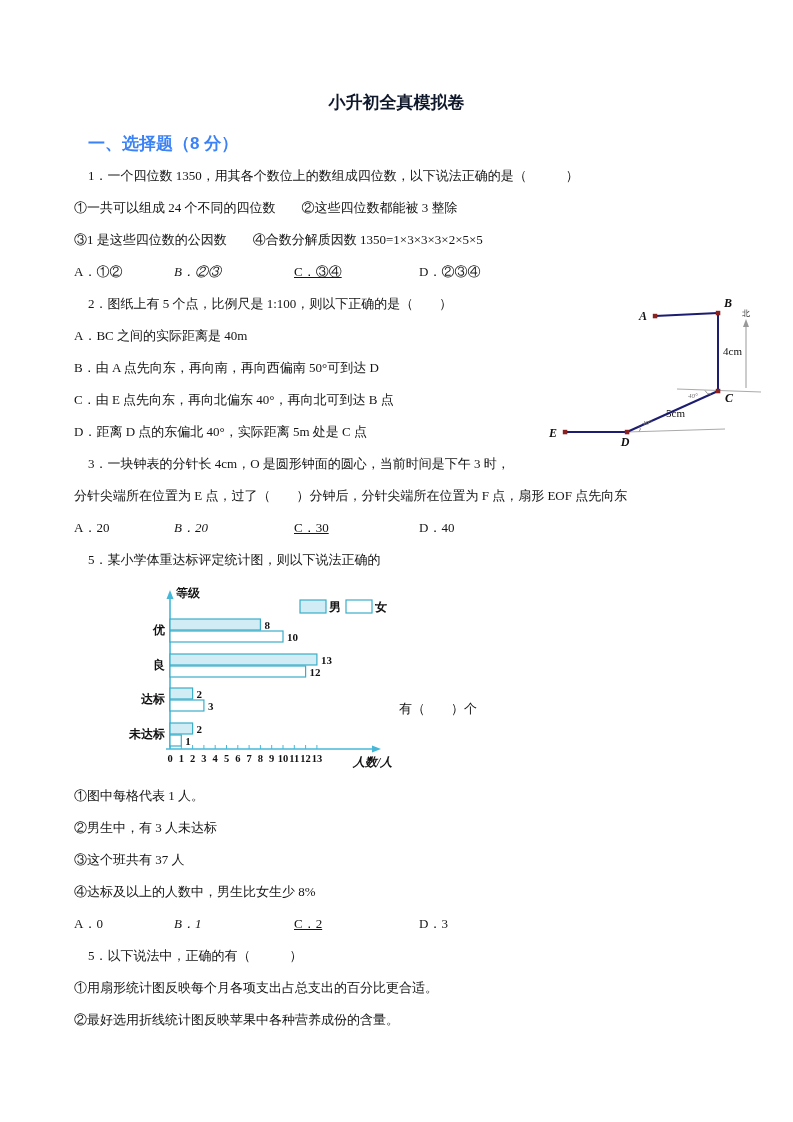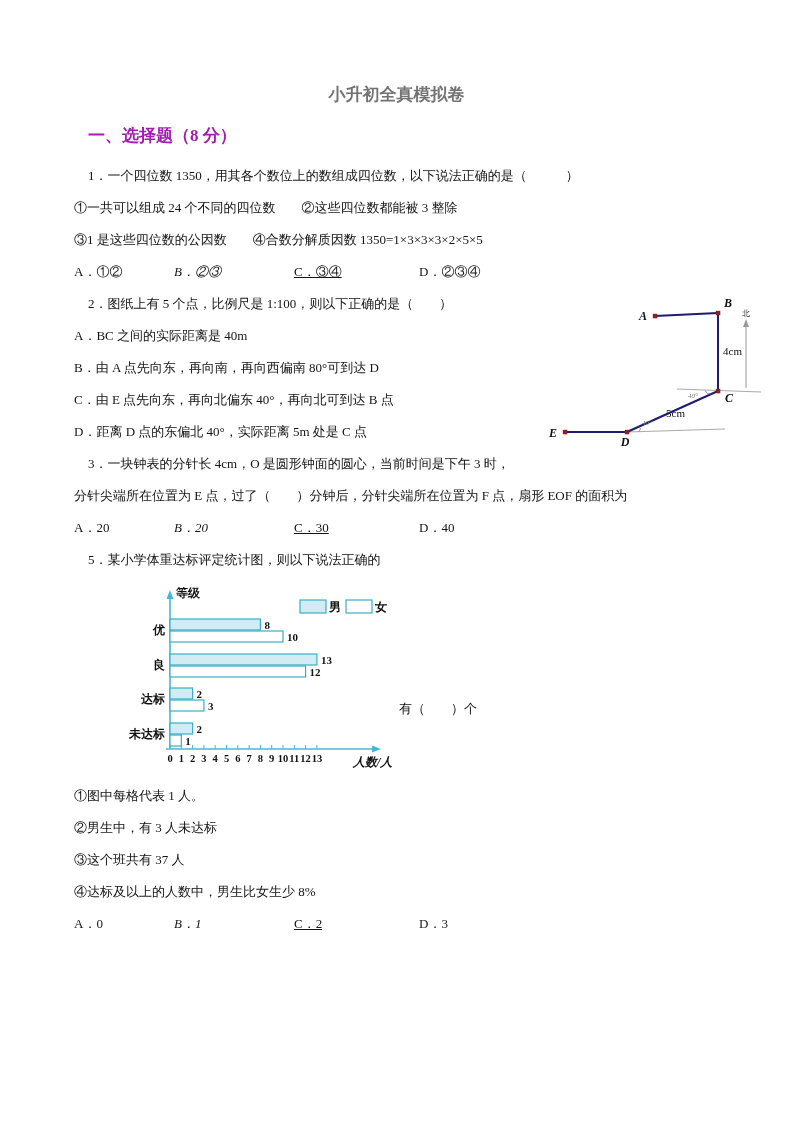--- a/index.html
+++ b/index.html
@@ -2,28 +2,28 @@
 <html><head>
 <meta charset="utf-8">
 <style>
   html,body{margin:0;padding:0;background:#fff;}
   .page{
     position:relative;width:793px;height:1122px;background:#ffffff;
     font-family:"Liberation Serif","DejaVu Serif",serif;
     font-size:13px;color:#141414;overflow:hidden;
   }
   .title{
-    margin:0;padding-top:84px;text-align:center;
+    margin:8px;padding-top:84px;text-align:center;
     font-family:"Liberation Sans","DejaVu Sans",sans-serif;
-    font-size:17px;font-weight:bold;line-height:22px;color:#737373;
+    font-size:17px;font-weight:bold;line-height:22px;color:#0f172a;
   }
   .heading{
-    margin:18px 0 12px 88px;
-    font-family:Liberation Serif, serif;
-    font-size:17px;font-weight:bold;line-height:24px;color:#a21caf;
+    margin:18px 0 4px 88px;
+    font-family:Liberation Sans, sans-serif;
+    font-size:17px;font-weight:bold;line-height:24px;color:#3b82f6;
   }
   p.line{margin:0 0 0 88px;line-height:32px;}
   p.sub{margin-left:74px;}
   .q1{margin-top:6px;}
   .opts span{display:inline-block;}
   .opt0{width:100px;}
   .opt1{width:120px;font-style:italic;}
   .opt2{width:125px;text-decoration:underline;}
   .diagram{position:absolute;left:535px;top:292px;width:258px;height:165px;}
   .chart-wrap{margin:8px 0 0 125px;height:196px;}
@@ -46,21 +46,21 @@
     <p class="line sub">①一共可以组成 24 个不同的四位数　　②这些四位数都能被 3 整除</p>
     <p class="line sub">③1 是这些四位数的公因数　　④合数分解质因数 1350=1×3×3×3×2×5×5</p>
     <p class="line sub opts">
       <span class="opt0">A．①②</span><span class="opt1">B．②③</span><span class="opt2">C．③④</span><span>D．②③④</span>
     </p>
   </div>
 
   <div>
     <p class="line">2．图纸上有 5 个点，比例尺是 1:100，则以下正确的是（　　）</p>
     <p class="line sub">A．BC 之间的实际距离是 40m</p>
-    <p class="line sub">B．由 A 点先向东，再向南，再向西偏南 80°可到达 D</p>
+    <p class="line sub">B．由 A 点先向东，再向南，再向西偏南 50°可到达 D</p>
     <p class="line sub">C．由 E 点先向东，再向北偏东 40°，再向北可到达 B 点</p>
     <p class="line sub">D．距离 D 点的东偏北 40°，实际距离 5m 处是 C 点</p>
   </div>
 
   <svg class="diagram" viewBox="0 0 258 165" width="258" height="165">
 
     <line x1="142" y1="97" x2="226" y2="100" stroke="#aaaaaa" stroke-width="1"></line>
     <line x1="92" y1="140" x2="190" y2="137" stroke="#aaaaaa" stroke-width="1"></line>
 
     <line x1="211" y1="96" x2="211" y2="34" stroke="#999999" stroke-width="1"></line>
@@ -87,21 +87,21 @@
     <text x="90" y="154" text-anchor="middle" class="pt-label">D</text>
     <text x="22" y="145" text-anchor="end" class="pt-label">E</text>
     <text x="188" y="63" text-anchor="start" class="len-label">4cm</text>
     <text x="131" y="125" text-anchor="start" class="len-label">5cm</text>
     <text x="158" y="106" text-anchor="middle" class="ang-label">40°</text>
     <text x="112" y="133" text-anchor="middle" class="ang-label">40°</text>
   </svg>
 
   <div>
     <p class="line">3．一块钟表的分针长 4cm，O 是圆形钟面的圆心，当前时间是下午 3 时，</p>
-    <p class="line sub">分针尖端所在位置为 E 点，过了（　　）分钟后，分针尖端所在位置为 F 点，扇形 EOF 的面积为</p>
+    <p class="line sub">分针尖端所在位置为 E 点，过了（　　）分钟后，分针尖端所在位置为 F 点，扇形 EOF 点先向东</p>
     <p class="line sub opts">
       <span class="opt0">A．20</span><span class="opt1">B．20</span><span class="opt2">C．30</span><span>D．40</span>
     </p>
   </div>
 
   <div>
     <p class="line">5．某小学体重达标评定统计图，则以下说法正确的</p>
     <div class="chart-wrap" id="chart"><svg width="330" height="196">
           <line x1="45" y1="165" x2="45" y2="14" stroke="#45b8d8" stroke-width="1.6"></line>
           <polygon points="45,6 41.5,15 48.5,15" fill="#45b8d8"></polygon>
@@ -165,14 +165,19 @@
     <p class="line sub">①图中每格代表 1 人。</p>
     <p class="line sub">②男生中，有 3 人未达标</p>
     <p class="line sub">③这个班共有 37 人</p>
     <p class="line sub">④达标及以上的人数中，男生比女生少 8%</p>
     <p class="line sub opts">
       <span class="opt0">A．0</span><span class="opt1">B．1</span><span class="opt2">C．2</span><span>D．3</span>
     </p>
   </div>
   <p class="side-note">有（　　）个</p>
 
+  <div>
+    <p class="line">5．以下说法中，正确的有（　　　）</p>
+    <p class="line sub">①用扇形统计图反映每个月各项支出占总支出的百分比更合适。</p>
+    <p class="line sub">②最好选用折线统计图反映苹果中各种营养成份的含量。</p>
+  </div>
 
 </div>
 
 </body></html>

